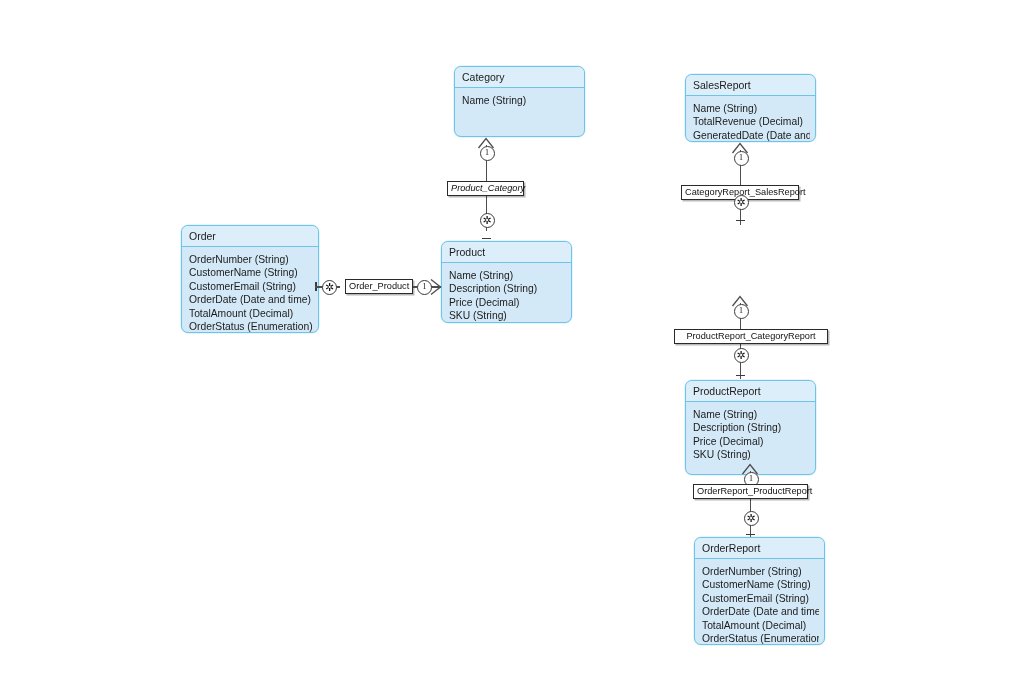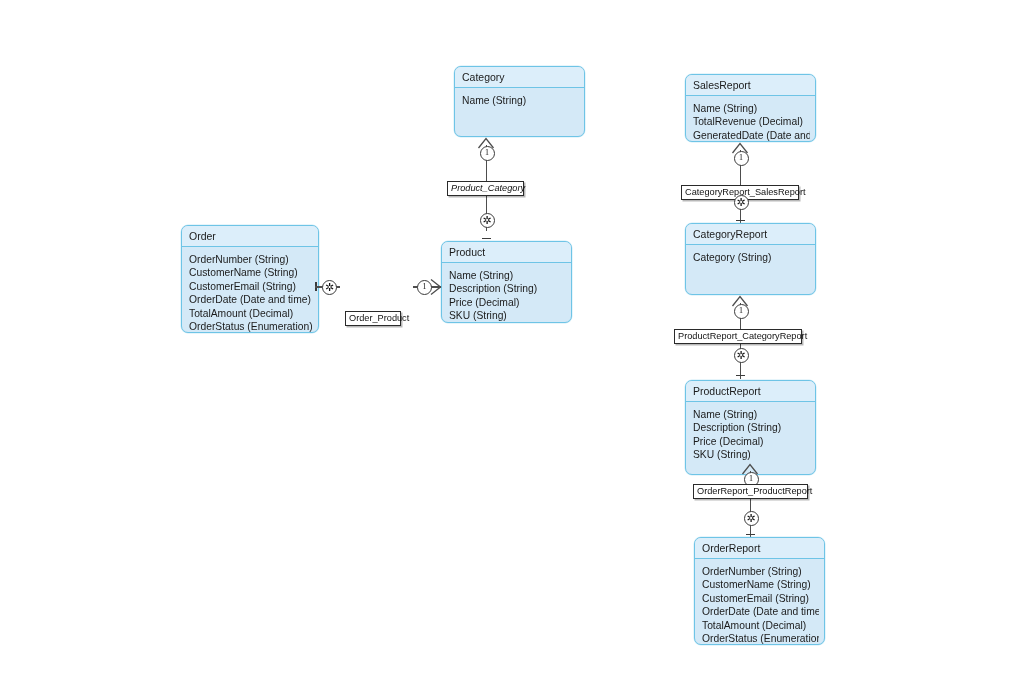--- a/index.html
+++ b/index.html
@@ -143,21 +143,21 @@
       <div class="attr">Name (String)</div>
       <div class="attr">Description (String)</div>
       <div class="attr">Price (Decimal)</div>
       <div class="attr">SKU (String)</div>
     </div>
   </div>
 
   <div class="tick h" style="left:315px; top:282px;"></div>
   <div class="hline" style="left:315px; top:286.3px; width:25px;"></div>
   <div class="mult star" style="left:322px; top:280px;">✲</div>
-  <div class="rel-label" style="left:345px; top:279px; width:56px;margin-top:32px;">Order_Product</div>
+  <div class="rel-label" style="left:345px; top:279px; width:68px;">Order_Product</div>
   <div class="hline" style="left:413px; top:286.3px; width:28px;"></div>
   <div class="mult" style="left:417px; top:280px;">1</div>
   <svg class="arrow-svg" width="14" height="18" style="left:429px; top:278px;">
     <path d="M2 1.5 L11.5 9 L2 16.5" fill="none" stroke="#4d4d4d" stroke-width="1.3"></path>
   </svg>
 
   <div class="entity" style="left:685px; top:74px; width:131px; height:68px;">
     <div class="entity-header">SalesReport</div>
     <div class="entity-body">
       <div class="attr">Name (String)</div>
@@ -168,33 +168,27 @@
 
   <div class="vline" style="left:739.5px; top:150px; height:75px;"></div>
   <svg class="arrow-svg" width="18" height="14" style="left:731px; top:141px;">
     <path d="M1.5 12 L9 2.5 L16.5 12" fill="none" stroke="#4d4d4d" stroke-width="1.3"></path>
   </svg>
   <div class="mult" style="left:733.5px; top:151px;">1</div>
   <div class="rel-label" style="left:681px; top:177px; width:118px;margin-top:8px;">CategoryReport_SalesReport</div>
   <div class="mult star" style="left:733.5px; top:195px;">✲</div>
   <div class="tick v" style="left:735.5px; top:219.5px;"></div>
 
-  <div class="entity" style="left:685px; top:223px; width:131px; height:72px;">
-    <div class="entity-header">CategoryReport</div>
-    <div class="entity-body">
-      <div class="attr">Category (String)</div>
-    </div>
-  </div>
 
   <div class="vline" style="left:739.5px; top:303px; height:76px;"></div>
   <svg class="arrow-svg" width="18" height="14" style="left:731px; top:294px;">
     <path d="M1.5 12 L9 2.5 L16.5 12" fill="none" stroke="#4d4d4d" stroke-width="1.3"></path>
   </svg>
   <div class="mult" style="left:733.5px; top:303.5px;">1</div>
-  <div class="rel-label" style="left:674px; top:329px; width:128px;">ProductReport_CategoryReport</div>
+  <div class="rel-label" style="left:674px; top:329px; width:154px;">ProductReport_CategoryReport</div>
   <div class="mult star" style="left:733.5px; top:348px;">✲</div>
   <div class="tick v" style="left:735.5px; top:374.5px;"></div>
 
   <div class="entity" style="left:685px; top:380px; width:131px; height:95px;">
     <div class="entity-header">ProductReport</div>
     <div class="entity-body">
       <div class="attr">Name (String)</div>
       <div class="attr">Description (String)</div>
       <div class="attr">Price (Decimal)</div>
       <div class="attr">SKU (String)</div>

